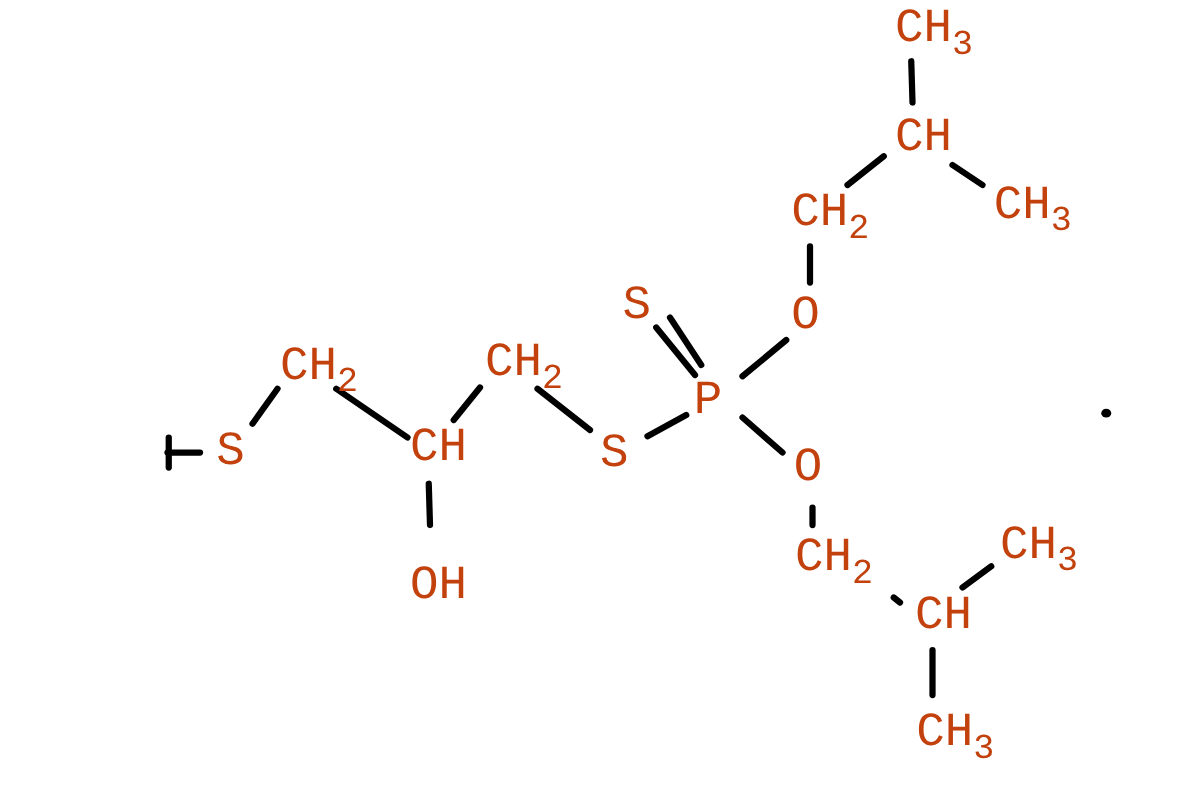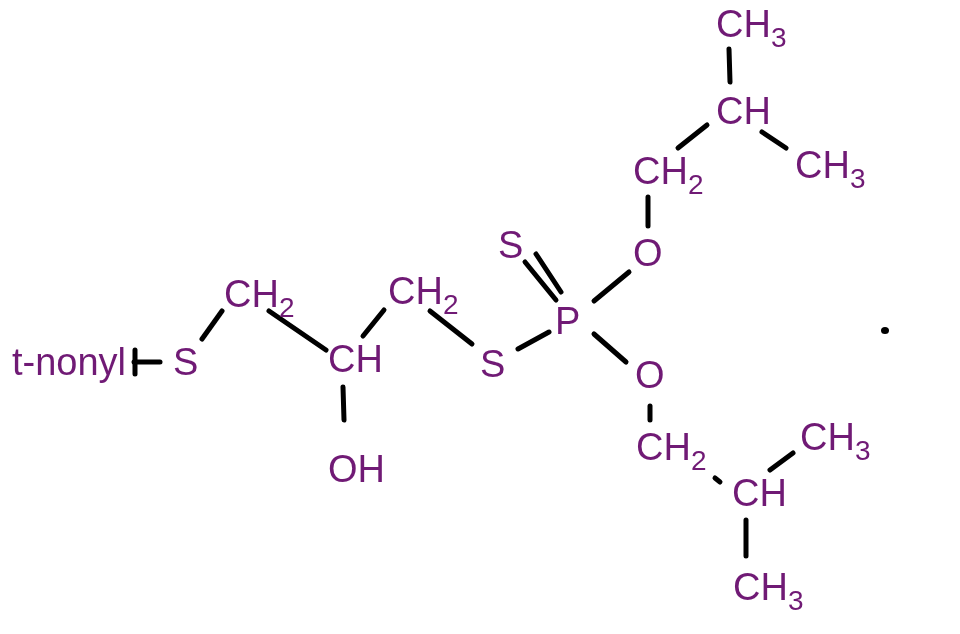--- a/index.html
+++ b/index.html
@@ -1,22 +1,22 @@
 <!DOCTYPE html>
 <html><head>
   <meta charset="utf-8">
   <style>
     html, body { margin: 0; padding: 0; background: #ffffff; }
     #canvas { position: relative; width: 960px; height: 634px; background: #ffffff; overflow: hidden; }
     svg.bonds { position: absolute; left: 0; top: 0; }
     .atom {
       position: absolute;
-      font-family: Liberation Sans, sans-serif;
+      font-family: Liberation Mono, monospace;
       font-size: 38px;
-      color: #701a75;
+      color: #c2410c;
       line-height: 1;
       white-space: nowrap;
     }
     .atom sub { font-size: 28px; vertical-align: -10px; line-height: 0; }
     .dot { position: absolute; width: 8px; height: 7px; border-radius: 50%; background: #000; }
   </style>
 </head>
 <body>
 
 <div id="canvas">
@@ -56,21 +56,20 @@
       <line x1="650" y1="406" x2="650" y2="420"></line>
 
       <line x1="715" y1="478" x2="720" y2="482"></line>
 
       <line x1="770" y1="470" x2="793" y2="453"></line>
 
       <line x1="746" y1="520" x2="746" y2="556"></line>
     </g>
   </svg>
 
-  <div class="atom" style="left:12px;top:343px"><span>t-nonyl</span></div>
   <div class="atom" style="left:173px;top:343px"><span>S</span></div>
   <div class="atom" style="left:224px;top:275px"><span>CH</span><sub>2</sub></div>
   <div class="atom" style="left:328px;top:340px"><span>CH</span></div>
   <div class="atom" style="left:328px;top:450px"><span>OH</span></div>
   <div class="atom" style="left:388px;top:272px"><span>CH</span><sub>2</sub></div>
   <div class="atom" style="left:480px;top:345px"><span>S</span></div>
   <div class="atom" style="left:555px;top:302px"><span>P</span></div>
   <div class="atom" style="left:498px;top:226px"><span>S</span></div>
   <div class="atom" style="left:633px;top:234px"><span>O</span></div>
   <div class="atom" style="left:633px;top:152px"><span>CH</span><sub>2</sub></div>

